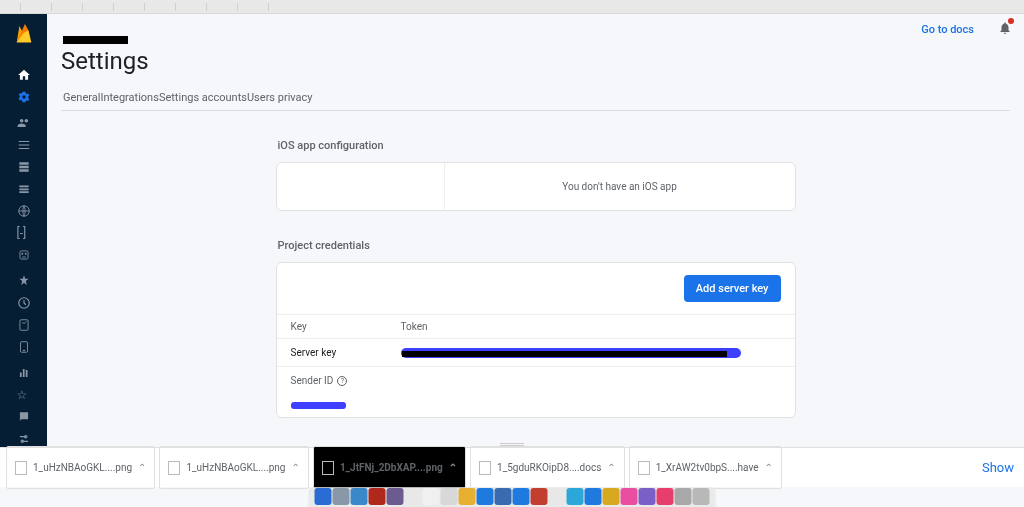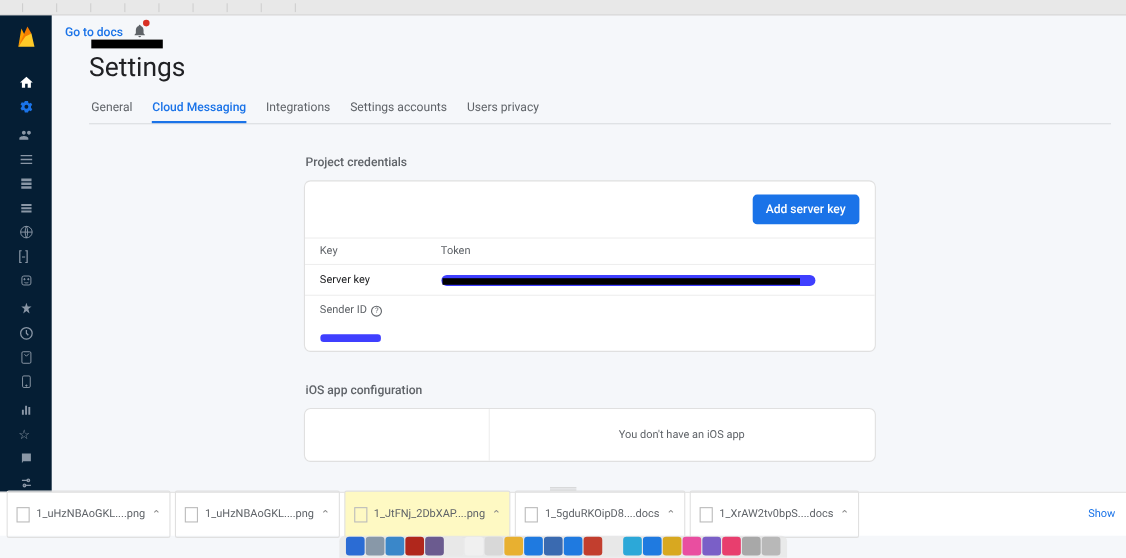--- a/index.html
+++ b/index.html
@@ -17,30 +17,30 @@
   .firebase-logo svg { width: 22px; height: 28px; }
   .side-icon { width: 47px; height: 18px; display: flex; align-items: center; justify-content: center; margin: 4px 0; color: #8a97a6; cursor: pointer; }
   .side-icon.active { color: #1a73e8; }
   .side-icon.home { color: #fff; }
   .side-icon svg, .side-icon span.u { width: 14px; height: 14px; font-size: 12px; }
   .side-divider { width: 28px; height: 1px; background: #2b3d50; margin: 2px 0; }
   .side-expand { margin-top: auto; margin-bottom: 8px; }
 
   
   .main { flex: 1; display: flex; flex-direction: column; }
-  .topbar { height: 30px; display: flex; align-items: center; padding: 0 12px; gap: 8px; }
+  .topbar { height: 30px; display: flex; align-items: center; justify-content: flex-end; padding: 0 12px; gap: 24px; }
   .docs-link { color: #1a73e8; font-size: 11px; font-weight: 500; cursor:pointer;}
   .bell { position: relative; }
   .bell svg { width: 14px; height: 14px; color: #5f6368; }
   .bell-dot { position: absolute; top: -2px; right: -2px; width: 6px; height:6px; background:#d93025; border-radius:50%; }
 
-  .header-block { padding: 0 14px; position:relative; top:-8px;margin-left:20px;}
+  .header-block { padding: 0 14px; position:relative; top:-8px;}
   .project-redact { width: 65px; height: 8px; background: #000; margin-bottom: 3px; margin-left:2px;}
   .page-title { font-size: 24px; font-weight: 400; color: #202124; margin-bottom: 10px; }
-  .tabs { display: flex; gap: 18px; border-bottom: 1px solid #dadce0; padding: 0 2px;}
+  .tabs { display: flex; border-bottom: 1px solid #dadce0; padding: 0 2px;}
   .tab { font-size: 11px; color: #5f6368; padding: 6px 0; cursor: pointer; }
   .tab.active { color: #1a73e8; border-bottom: 2px solid #1a73e8; font-weight: 500; }
 
   .content { padding: 20px 0; display: flex; flex-direction: column; align-items: center; overflow-y:auto; flex:1;}
   .section { width: 520px; margin-bottom: 28px; }
   .section-title { font-size: 11px; color: #5f6368; font-weight: 500; margin-bottom: 10px; padding-left: 2px;}
 
   .card { background: #fff; border: 1px solid #e0e0e0; border-radius: 6px; }
   .card-pad { padding: 12px 14px; }
   .add-key-row { display: flex; justify-content: flex-end; }
@@ -57,24 +57,24 @@
   .sender-redact { width:55px; height:7px; background:#3f3fff; border-radius:3px;}
 
   .ios-empty { text-align: center; font-size: 10px; color: #5f6368; padding: 18px 0;}
   .ios-card{display:flex;}
   .ios-spacer{width:168px;border-right:1px solid #eee;}
   .ios-content{flex:1;}
 
   
   .downloads { position:absolute; left:0; right:0; bottom:20px; height:40px; background:#fff; border-top:1px solid #e0e0e0; display:flex; align-items:center; padding:0 6px; gap:4px;}
   .dl-item { display:flex; align-items:center; gap:6px; border:1px solid #e0e0e0; border-radius:2px; padding:4px 8px; font-size:10px; color:#5f6368; cursor:pointer; height:43px;}
-  .dl-item.active{background:#fef9c3;}
+  .dl-item.active{background:#000000;font-weight:bold;}
   .dl-icon{width:12px;height:14px;border:1px solid #bbb;position:relative;}
   .chev{font-size:10px;color:#888;}
-  .dl-showall{margin-left:auto;font-size:10px;color:#1a73e8;cursor:pointer;padding-right:4px;}
+  .dl-showall{margin-left:auto;font-size:13px;color:#1a73e8;cursor:pointer;padding-right:4px;}
 
   
   .dock{position:absolute;left:50%;transform:translateX(-50%);bottom:0;height:20px;display:flex;gap:1px;align-items:flex-end;padding:2px 6px;background:rgba(230,230,230,0.8);border-radius:5px 5px 0 0;}
   .dock .dapp{width:17px;height:17px;border-radius:3px;}
   
   .grip{position:absolute;bottom:60px;left:50%;transform:translateX(-50%);width:24px;height:4px;display:flex;flex-direction:column;gap:1px;}
   .grip div{height:1px;background:#ccc;}
 </style>
 </head>
 <body>
@@ -215,28 +215,35 @@
           </svg>
         <span class="bell-dot"></span>
       </span>
     </div>
 
     <div class="header-block">
       <div class="project-redact"></div>
       <h1 class="page-title">Settings</h1>
       <div class="tabs">
         <div class="tab">General</div>
-        <div class="tab active">Cloud Messaging</div>
         <div class="tab">Integrations</div>
         <div class="tab">Settings accounts</div>
         <div class="tab">Users privacy</div>
       </div>
     </div>
 
     <div class="content">
+
+      <div class="section">
+        <div class="section-title">iOS app configuration</div>
+        <div class="card ios-card">
+          <div class="ios-spacer"></div>
+          <div class="ios-content ios-empty">You don't have an iOS app</div>
+        </div>
+      </div>
 
       <div class="section">
         <div class="section-title">Project credentials</div>
         <div class="card">
           <div class="card-pad add-key-row">
             <button class="btn-primary">Add server key</button>
           </div>
           <div class="kv-header">
             <div class="kv-key">Key</div>
             <div>Token</div>
@@ -251,28 +258,20 @@
           <div class="sender-row">
             <span>Sender ID</span>
             <span class="help-ic">?</span>
           </div>
           <div class="sender-redact-row">
             <div class="sender-redact"></div>
           </div>
         </div>
       </div>
 
-      <div class="section">
-        <div class="section-title">iOS app configuration</div>
-        <div class="card ios-card">
-          <div class="ios-spacer"></div>
-          <div class="ios-content ios-empty">You don't have an iOS app</div>
-        </div>
-      </div>
-
     </div>
   </div>
 </div>
 
 <div class="grip">
     <div></div>
     <div></div>
   </div>
 
 <div class="downloads">
@@ -291,21 +290,21 @@
       <span>1_JtFNj_2DbXAP....png</span>
       <span class="chev">⌃</span>
     </div>
   <div class="dl-item">
       <span class="dl-icon"></span>
       <span>1_5gduRKOipD8....docs</span>
       <span class="chev">⌃</span>
     </div>
   <div class="dl-item">
       <span class="dl-icon"></span>
-      <span>1_XrAW2tv0bpS....docs</span>
+      <span>1_XrAW2tv0bpS....have</span>
       <span class="chev">⌃</span>
     </div>
   <span class="dl-showall">Show</span>
 </div>
 
 <div class="dock" id="dock">
     <div class="dapp" style="background: rgb(43, 108, 212);"></div>
     <div class="dapp" style="background: rgb(136, 152, 168);"></div>
     <div class="dapp" style="background: rgb(58, 135, 201);"></div>
     <div class="dapp" style="background: rgb(176, 39, 28);"></div>

